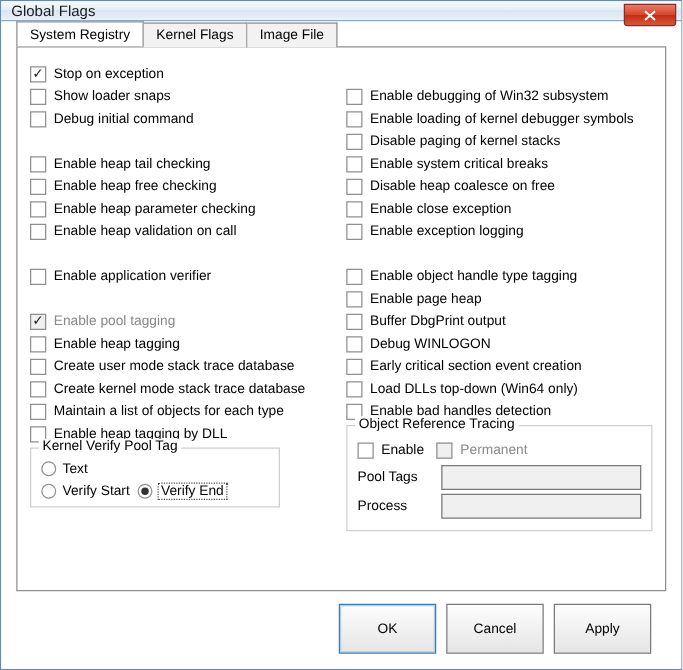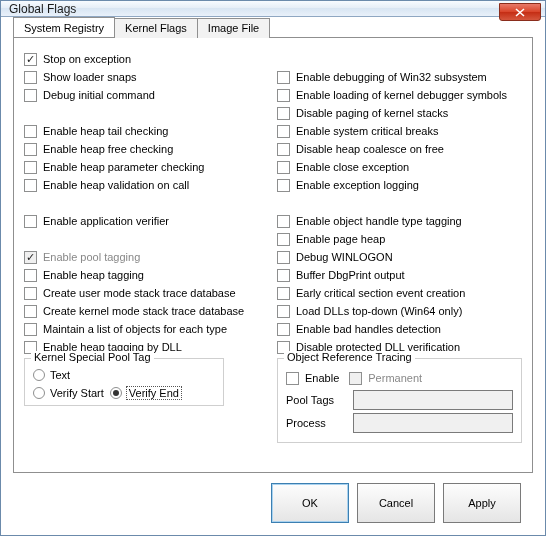--- a/index.html
+++ b/index.html
@@ -275,21 +275,21 @@
           <div class="cb-row">
               <span class="cb"></span>
               <span class="lbl">Maintain a list of objects for each type</span>
             </div>
           <div class="cb-row">
               <span class="cb"></span>
               <span class="lbl">Enable heap tagging by DLL</span>
             </div>
 
           <div class="groupbox" style="width:200px;">
-            <span class="legend">Kernel Special Pool Tag</span>
+            <span class="legend">Kernel Verify Pool Tag</span>
             <div style="display:flex;align-items:center;margin-bottom:6px;">
               <span class="radio"></span>
               <span class="lbl">Text</span>
             </div>
             <div style="display:flex;align-items:center;">
               <span class="radio"></span>
               <span class="lbl" style="margin-right:6px;">Verify Start</span>
               <span class="radio checked"></span>
               <span class="lbl dotted-focus" style="padding:0 2px;">Verify End</span>
             </div>
@@ -330,41 +330,37 @@
           <div class="cb-row">
               <span class="cb"></span>
               <span class="lbl">Enable object handle type tagging</span>
             </div>
           <div class="cb-row">
               <span class="cb"></span>
               <span class="lbl">Enable page heap</span>
             </div>
           <div class="cb-row">
               <span class="cb"></span>
+              <span class="lbl">Buffer DbgPrint output</span>
+            </div>
+          <div class="cb-row">
+              <span class="cb"></span>
               <span class="lbl">Debug WINLOGON</span>
             </div>
           <div class="cb-row">
               <span class="cb"></span>
-              <span class="lbl">Buffer DbgPrint output</span>
-            </div>
-          <div class="cb-row">
-              <span class="cb"></span>
               <span class="lbl">Early critical section event creation</span>
             </div>
           <div class="cb-row">
               <span class="cb"></span>
               <span class="lbl">Load DLLs top-down (Win64 only)</span>
             </div>
           <div class="cb-row">
               <span class="cb"></span>
               <span class="lbl">Enable bad handles detection</span>
-            </div>
-          <div class="cb-row">
-              <span class="cb"></span>
-              <span class="lbl">Disable protected DLL verification</span>
             </div>
 
           <div class="groupbox">
             <span class="legend">Object Reference Tracing</span>
             <div class="cb-row" style="margin-bottom:3px;">
               <span class="cb"></span>
               <span class="lbl" style="margin-right:10px;">Enable</span>
               <span class="cb disabled"></span>
               <span class="lbl disabled">Permanent</span>
             </div>

